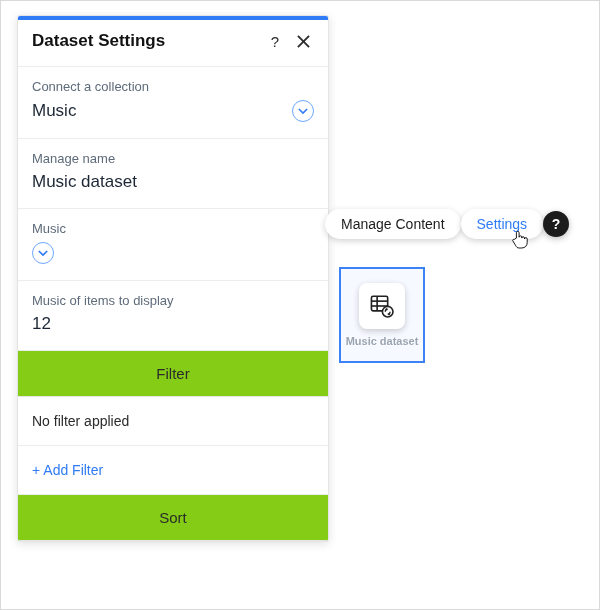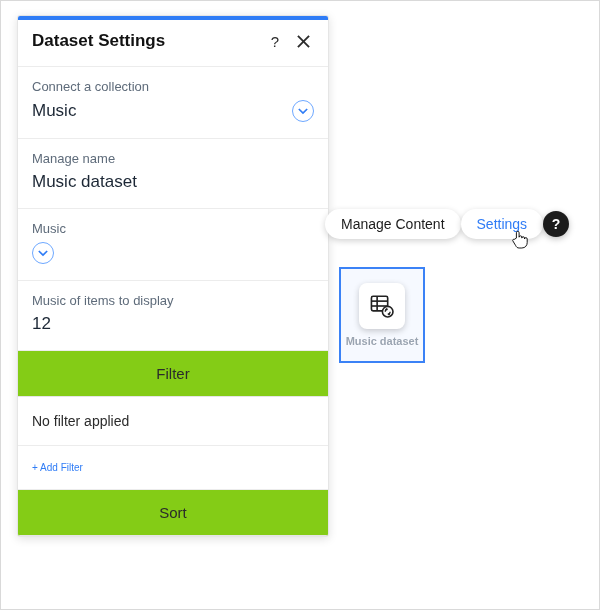--- a/index.html
+++ b/index.html
@@ -97,21 +97,21 @@
   }
 
   .no-filter {
     font-size: 14px;
     color: #2b2b2b;
     padding: 16px 14px;
     border-bottom: 1px solid #ececec;
   }
 
   .add-filter {
-    font-size: 10px;
+    font-size: 14px;
     color: #2f7cf6;
     padding: 16px 14px;
     border-bottom: 1px solid #ececec;
     cursor: pointer;
   }
 
   
   .toolbar {
     position: absolute;
     left: 324px;

